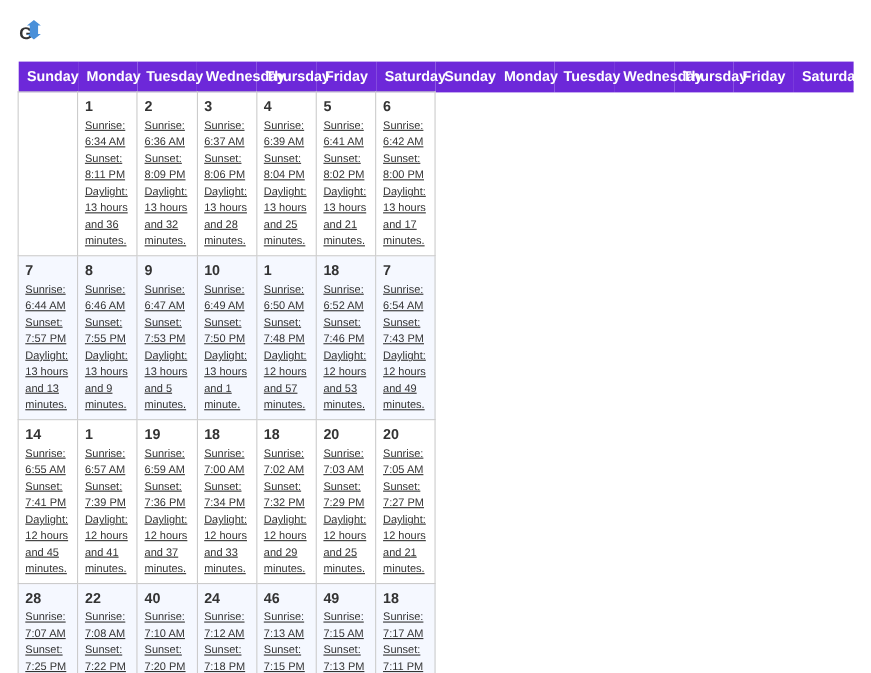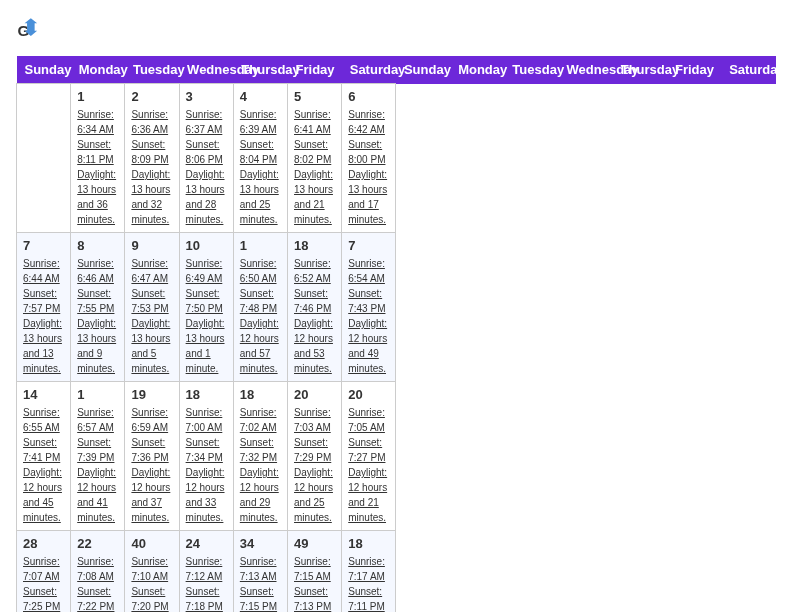--- a/index.html
+++ b/index.html
@@ -218,21 +218,21 @@
         </td>
         <td>
           <span class="day-number">40</span>
           <div class="day-info">Sunrise: 7:10 AM<br>Sunset: 7:20 PM<br>Daylight: 12 hours and 9 minutes.</div>
         </td>
         <td>
           <span class="day-number">24</span>
           <div class="day-info">Sunrise: 7:12 AM<br>Sunset: 7:18 PM<br>Daylight: 12 hours and 5 minutes.</div>
         </td>
         <td>
-          <span class="day-number">34</span>
+          <span class="day-number">46</span>
           <div class="day-info">Sunrise: 7:13 AM<br>Sunset: 7:15 PM<br>Daylight: 12 hours and 1 minute.</div>
         </td>
         <td>
           <span class="day-number">49</span>
           <div class="day-info">Sunrise: 7:15 AM<br>Sunset: 7:13 PM<br>Daylight: 11 hours and 57 minutes.</div>
         </td>
         <td>
           <span class="day-number">18</span>
           <div class="day-info">Sunrise: 7:17 AM<br>Sunset: 7:11 PM<br>Daylight: 11 hours and 53 minutes.</div>
         </td>

